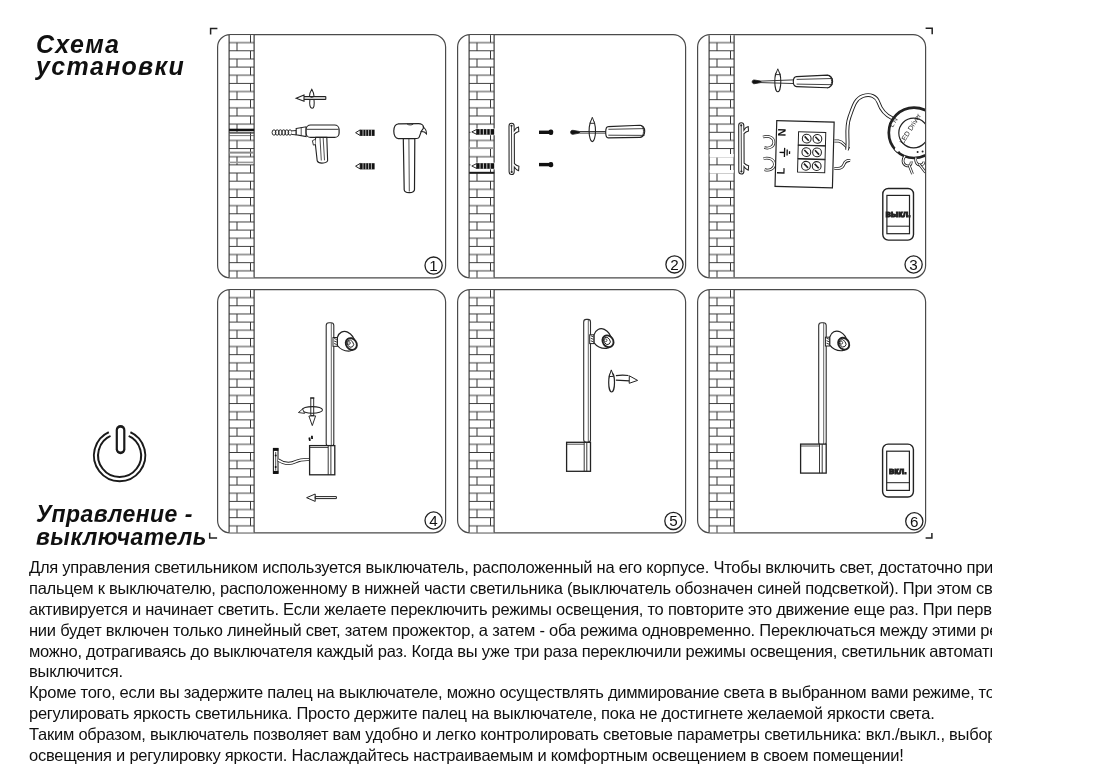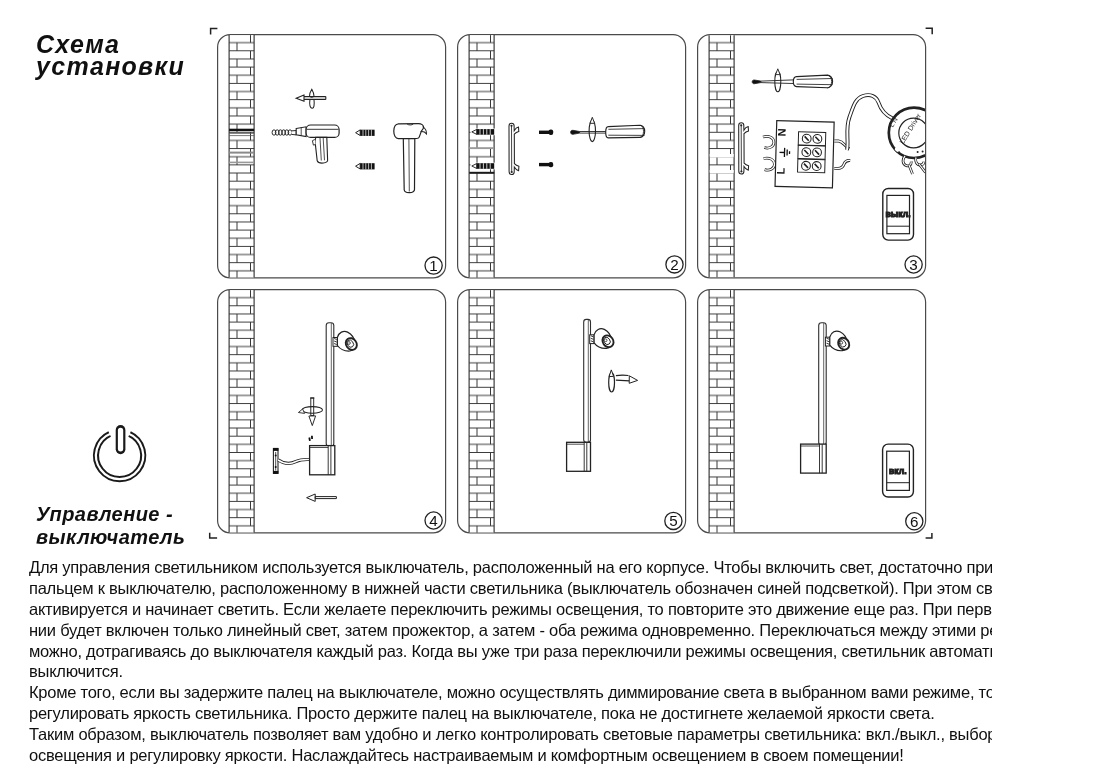--- a/index.html
+++ b/index.html
@@ -1,21 +1,21 @@
 <!DOCTYPE html>
 <html lang="ru"><head>
 <meta charset="utf-8">
 <title>Схема установки</title>
 <style>
 html,body{margin:0;padding:0;background:#fff;}
 #page{position:relative;width:992px;height:776px;background:#fff;overflow:hidden;
   font-family:"Liberation Sans", sans-serif;color:#111;}
 .h1{position:absolute;left:36px;top:33.9px;font-size:25px;font-weight:bold;font-style:italic;
   line-height:21.7px;color:#101010;letter-spacing:1.3px;}
-.h2{position:absolute;left:36px;top:502.9px;font-size:20px;font-weight:bold;font-style:italic;
+.h2{position:absolute;left:36px;top:502.9px;font-size:23px;font-weight:bold;font-style:italic;
   line-height:22.7px;color:#101010;letter-spacing:0.45px;}
 .panel{position:absolute;}
 .bodytext{position:absolute;left:29px;top:557.2px;width:1100px;font-size:16.5px;
   line-height:20.84px;color:#101010;letter-spacing:-0.25px;}
 </style>
 </head>
 <body>
 <div id="page">
 
 <svg width="0" height="0" style="position:absolute">

